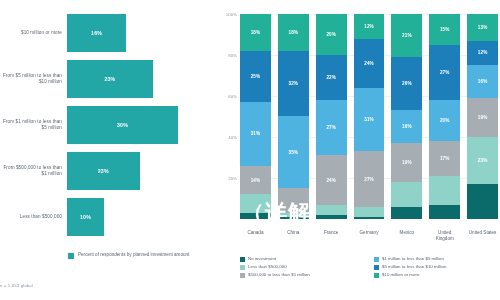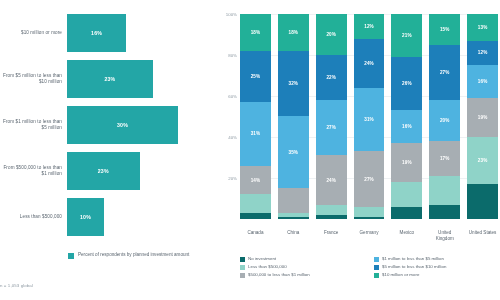--- a/index.html
+++ b/index.html
@@ -283,14 +283,15 @@
           <span class="rc-leg-swatch" style="background: rgb(167, 174, 179);"></span>
           <span class="rc-leg-text">$500,000 to less than $1 million</span>
         </div>
         <div class="rc-leg-item">
           <span class="rc-leg-swatch" style="background: rgb(34, 176, 152);"></span>
           <span class="rc-leg-text">$10 million or more</span>
         </div>
       </div>
   </div>
 
+  <div class="overlay-cjk">数字钱币（详解</div>
 
 </div>
 
 </body></html>

